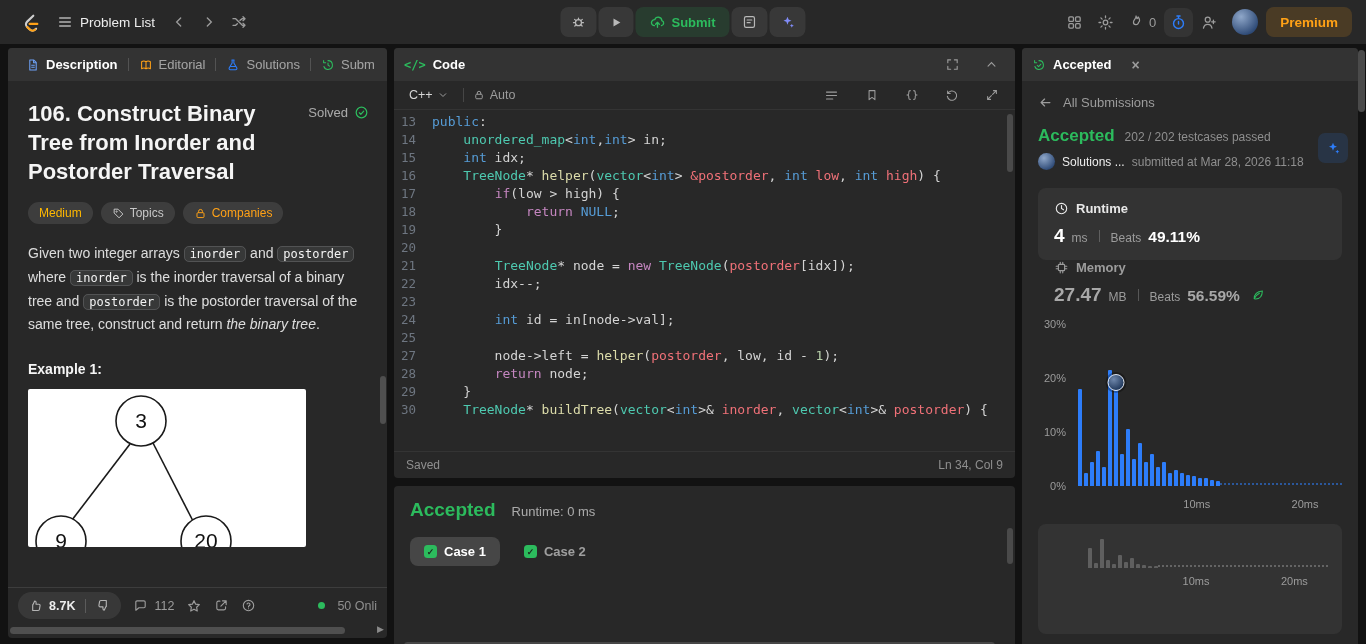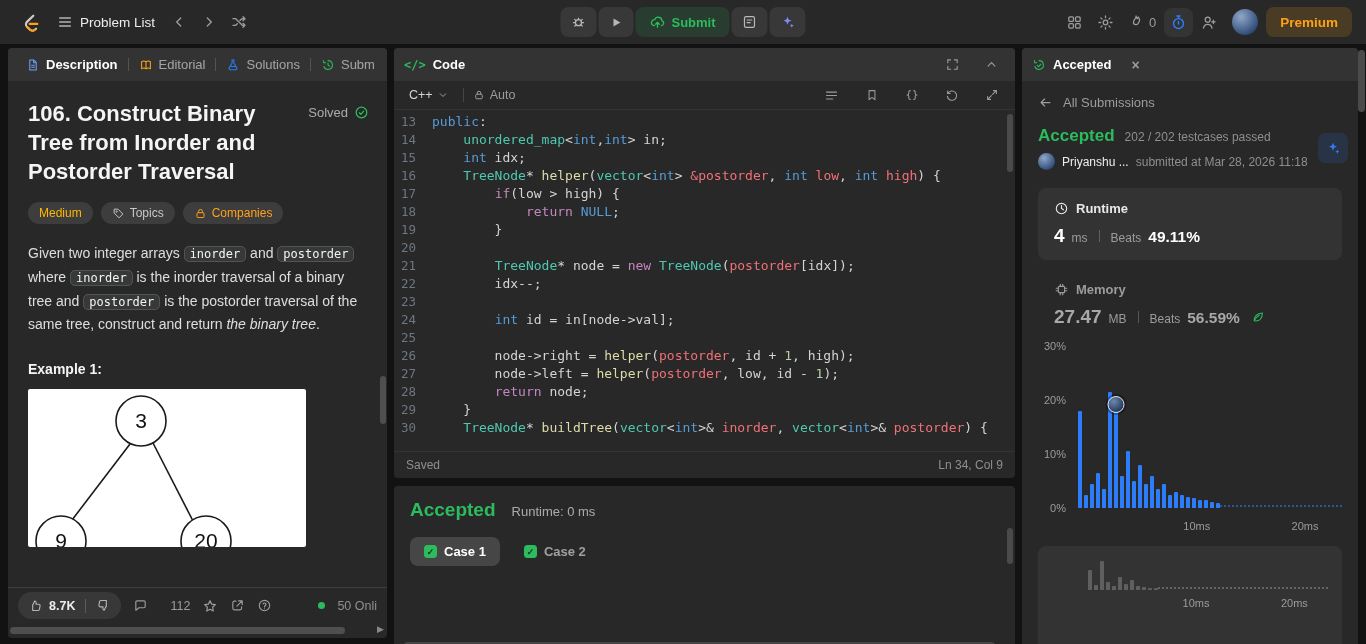--- a/index.html
+++ b/index.html
@@ -47,21 +47,21 @@
   .chip.companies{color:#ffa116}
   .statement{margin-top:18px;font-size:14px;line-height:1.7;color:rgba(235,235,235,.92)}
   .inline-code{font-family:"DejaVu Sans Mono",monospace;font-size:12px;background:rgba(247,250,255,.08);border:1px solid rgba(247,250,255,.14);border-radius:5px;padding:0 5px;color:#f3f3f3}
   .example-label{margin-top:24px;font-weight:700;font-size:14px;color:#f5f5f5}
   .tree-figure{margin-top:12px;width:278px;height:158px;background:#fff;border-radius:2px;overflow:hidden}
   .left-footer{height:36px;display:flex;align-items:center;gap:12px;padding:0 10px;border-top:1px solid rgba(255,255,255,.1);flex-shrink:0}
   .vote-pill{display:flex;align-items:center;background:rgba(255,255,255,.08);border-radius:999px;height:27px;overflow:hidden}
   .vote-pill .vbtn{gap:6px;padding:0 10px;height:100%;color:#b3b3b3;font-size:12.5px}
   .vote-pill .count{color:#ededed;font-weight:600}
   .vote-div{width:1px;height:14px;background:rgba(255,255,255,.18)}
-  .footer-item{gap:22px;color:#9c9c9c;font-size:12.5px}
+  .footer-item{gap:6px;color:#9c9c9c;font-size:12.5px}
   .online{margin-left:auto;display:flex;align-items:center;gap:12px;color:#8f8f8f;font-size:12.5px;white-space:nowrap;overflow:hidden}
   .online .dot{width:7px;height:7px;border-radius:50%;background:#2cbb5d;flex-shrink:0}
   .h-scroll{height:15px;position:relative;flex-shrink:0}
   .h-thumb{position:absolute;left:2px;top:4px;height:7px;width:335px;background:#4f4f4f;border-radius:4px;cursor:pointer}
   .h-arrow{position:absolute;right:3px;top:1px;color:#8a8a8a;font-size:9px;cursor:pointer}
   .v-thumb{position:absolute;right:1px;top:295px;width:6px;height:48px;background:#4f4f4f;border-radius:3px;cursor:pointer}
 
   
   .code-head-title{display:flex;align-items:center;gap:7px;font-weight:600;color:#fff}
   .code-glyph{font-family:"DejaVu Sans Mono",monospace;color:#2cbb5d;font-weight:700;font-size:12px}
@@ -105,21 +105,21 @@
   .sub-time{color:#8f8f8f}
   .ai-btn{position:absolute;top:52px;right:10px;width:30px;height:30px;border-radius:7px;background:rgba(45,125,250,.14);display:flex;align-items:center;justify-content:center;color:#2d7dfa}
   .metric-card{margin-top:18px;background:#333;border-radius:8px;padding:13px 16px}
   .metric-head{display:flex;align-items:center;gap:7px;font-size:13px;color:#e8e8e8;font-weight:700}
   .metric-vals{margin-top:9px;display:flex;align-items:baseline;gap:7px}
   .metric-big{font-size:19px;font-weight:700;color:#fff}
   .metric-unit{font-size:12px;color:#9c9c9c}
   .beats-div{width:1px;height:12px;background:rgba(255,255,255,.22);align-self:center;margin:0 4px}
   .beats-label{font-size:12px;color:#9c9c9c}
   .beats-val{font-size:15.5px;font-weight:700;color:#fff}
-  .memory-block{margin-top:22px;padding:0 16px}
+  .memory-block{padding:0 16px}
   .memory-block .metric-head{color:#9c9c9c}
   .memory-block .metric-big{color:#a8a8a8}
   .memory-block .beats-val{color:#a8a8a8}
   .leaf{color:#2cbb5d;margin-left:4px;align-self:center}
   .rt-chart{position:relative;height:188px;margin-top:16px}
   .rt-ylabels span{position:absolute;left:0;width:28px;text-align:right;font-size:11px;color:#9c9c9c}
   .rt-ylabels span:nth-child(1){top:-4px}
   .rt-ylabels span:nth-child(2){top:50px}
   .rt-ylabels span:nth-child(3){top:104px}
   .rt-ylabels span:nth-child(4){top:158px}
@@ -451,21 +451,20 @@
             <div class="code-line"><span class="line-num">16</span><span class="line-code"><span class="tok-x">    </span><span class="tok-c">TreeNode</span><span class="tok-x">* </span><span class="tok-f">helper</span><span class="tok-x">(</span><span class="tok-c">vector</span><span class="tok-x">&lt;</span><span class="tok-t">int</span><span class="tok-x">&gt; </span><span class="tok-p">&amp;postorder</span><span class="tok-x">, </span><span class="tok-t">int</span><span class="tok-x"> </span><span class="tok-p">low</span><span class="tok-x">, </span><span class="tok-t">int</span><span class="tok-x"> </span><span class="tok-p">high</span><span class="tok-x">) {</span></span></div>
             <div class="code-line"><span class="line-num">17</span><span class="line-code"><span class="tok-x">        </span><span class="tok-k">if</span><span class="tok-x">(low &gt; high) {</span></span></div>
             <div class="code-line"><span class="line-num">18</span><span class="line-code"><span class="tok-x">            </span><span class="tok-k">return</span><span class="tok-x"> </span><span class="tok-t">NULL</span><span class="tok-x">;</span></span></div>
             <div class="code-line"><span class="line-num">19</span><span class="line-code"><span class="tok-x">        }</span></span></div>
             <div class="code-line"><span class="line-num">20</span><span class="line-code"><span class="tok-x"></span></span></div>
             <div class="code-line"><span class="line-num">21</span><span class="line-code"><span class="tok-x">        </span><span class="tok-c">TreeNode</span><span class="tok-x">* node = </span><span class="tok-k">new</span><span class="tok-x"> </span><span class="tok-c">TreeNode</span><span class="tok-x">(</span><span class="tok-p">postorder</span><span class="tok-x">[idx]);</span></span></div>
             <div class="code-line"><span class="line-num">22</span><span class="line-code"><span class="tok-x">        idx--;</span></span></div>
             <div class="code-line"><span class="line-num">23</span><span class="line-code"><span class="tok-x"></span></span></div>
             <div class="code-line"><span class="line-num">24</span><span class="line-code"><span class="tok-x">        </span><span class="tok-t">int</span><span class="tok-x"> id = in[node-&gt;val];</span></span></div>
             <div class="code-line"><span class="line-num">25</span><span class="line-code"><span class="tok-x"></span></span></div>
-            <div class="code-line"><span class="line-num">26</span><span class="line-code"><span class="tok-x">        node-&gt;right = </span><span class="tok-f">helper</span><span class="tok-x">(</span><span class="tok-p">postorder</span><span class="tok-x">, id + </span><span class="tok-m">1</span><span class="tok-x">, high);</span></span></div>
             <div class="code-line"><span class="line-num">27</span><span class="line-code"><span class="tok-x">        node-&gt;left = </span><span class="tok-f">helper</span><span class="tok-x">(</span><span class="tok-p">postorder</span><span class="tok-x">, low, id - </span><span class="tok-m">1</span><span class="tok-x">);</span></span></div>
             <div class="code-line"><span class="line-num">28</span><span class="line-code"><span class="tok-x">        </span><span class="tok-k">return</span><span class="tok-x"> node;</span></span></div>
             <div class="code-line"><span class="line-num">29</span><span class="line-code"><span class="tok-x">    }</span></span></div>
             <div class="code-line"><span class="line-num">30</span><span class="line-code"><span class="tok-x">    </span><span class="tok-c">TreeNode</span><span class="tok-x">* </span><span class="tok-f">buildTree</span><span class="tok-x">(</span><span class="tok-c">vector</span><span class="tok-x">&lt;</span><span class="tok-t">int</span><span class="tok-x">&gt;&amp; </span><span class="tok-p">inorder</span><span class="tok-x">, </span><span class="tok-c">vector</span><span class="tok-x">&lt;</span><span class="tok-t">int</span><span class="tok-x">&gt;&amp; </span><span class="tok-p">postorder</span><span class="tok-x">) {</span></span></div>
           </div>
         <div class="code-vscroll"></div>
       </div>
 
       <div class="code-footer">
         <span>Saved</span>
@@ -514,21 +513,21 @@
           </svg>
         <span>All Submissions</span>
       </div>
 
       <div class="status-row">
         <span class="sub-status">Accepted</span>
         <span class="sub-passed">202 / 202 testcases passed</span>
       </div>
       <div class="user-row">
         <span class="mini-avatar"></span>
-        <span class="user-name">Priyanshu ...</span>
+        <span class="user-name">Solutions ...</span>
         <span class="sub-time">submitted at Mar 28, 2026 11:18</span>
       </div>
       <button class="ai-btn">
         <svg viewBox="0 0 24 24" width="16" height="16" fill="currentColor">
             <path d="M12 4l1.7 4.3L18 10l-4.3 1.7L12 16l-1.7-4.3L6 10l4.3-1.7z"></path>
             <path d="M18.5 14.5l.9 2.1 2.1.9-2.1.9-.9 2.1-.9-2.1-2.1-.9 2.1-.9z"></path>
           </svg>
       </button>
 
       <div class="metric-card">

